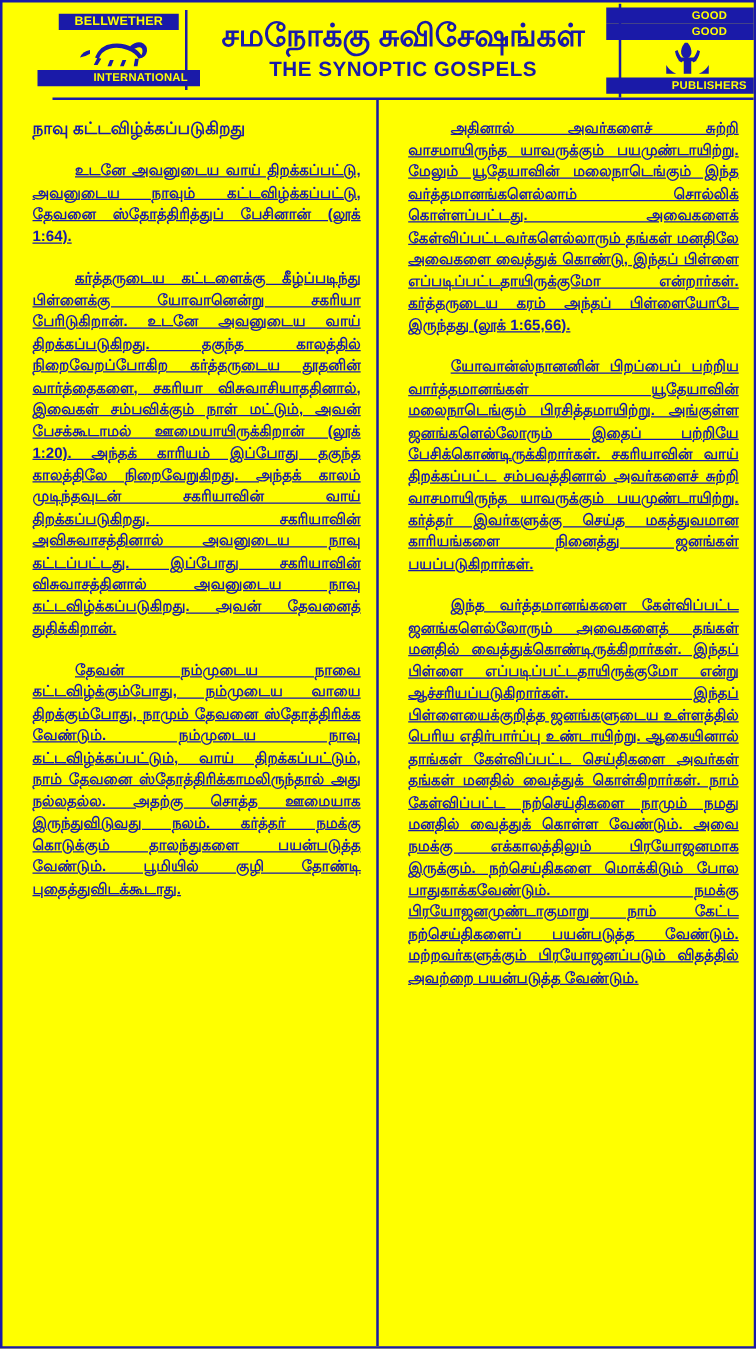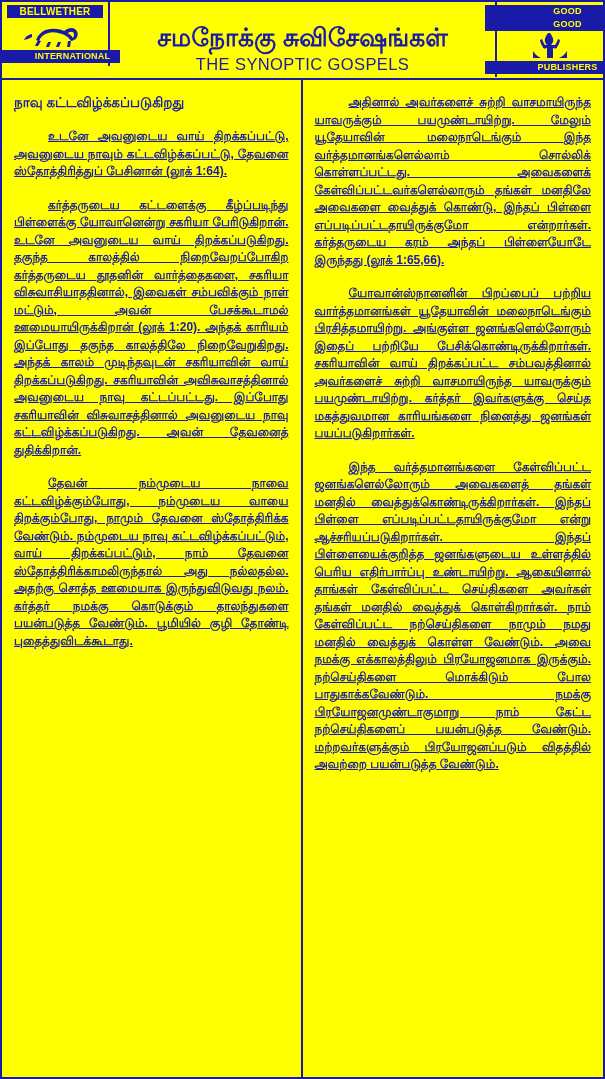--- a/index.html
+++ b/index.html
@@ -15,24 +15,25 @@
     width: 605px;
     height: 1079px;
     background: #ffff00;
     box-sizing: border-box;
     border: 2px solid #1a1aa8;
     overflow: hidden;
   }
   
   .header {
     display: flex;
-    align-items: flex-start;
+    align-items: center;
     height: 78px;
     border-bottom: 2px solid #1a1aa8;
     box-sizing: border-box;
+    margin-left: 40px;
   }
   .logo-box {
     width: 108px;
     flex: 0 0 108px;
     border-right: 2px solid #1a1aa8;
     box-sizing: border-box;
     display: flex;
     flex-direction: column;
     align-items: center;
     justify-content: center;
@@ -72,34 +73,35 @@
   }
   .title-tamil {
     color: #1a1aa8;
     font-size: 25px;
     font-weight: bold;
     line-height: 30px;
   }
   .title-english {
     color: #1a1aa8;
     font-size: 16.5px;
-    font-weight: normal;
+    font-weight: bold;
     letter-spacing: 0.4px;
     margin-top: 3px;
   }
   
   .columns {
     display: flex;
     height: calc(100% - 78px);
     box-sizing: border-box;
   }
   .col {
     box-sizing: border-box;
     padding: 14px 12px 12px 12px;
     width: 50%;
+    margin-left: 12px;
   }
   .col.left {
     border-right: 2px solid #1a1aa8;
   }
   .section-head {
     color: #1a1aa8;
     font-size: 13.5px;
     font-weight: bold;
     line-height: 18px;
     margin: 0 0 16px 0;

